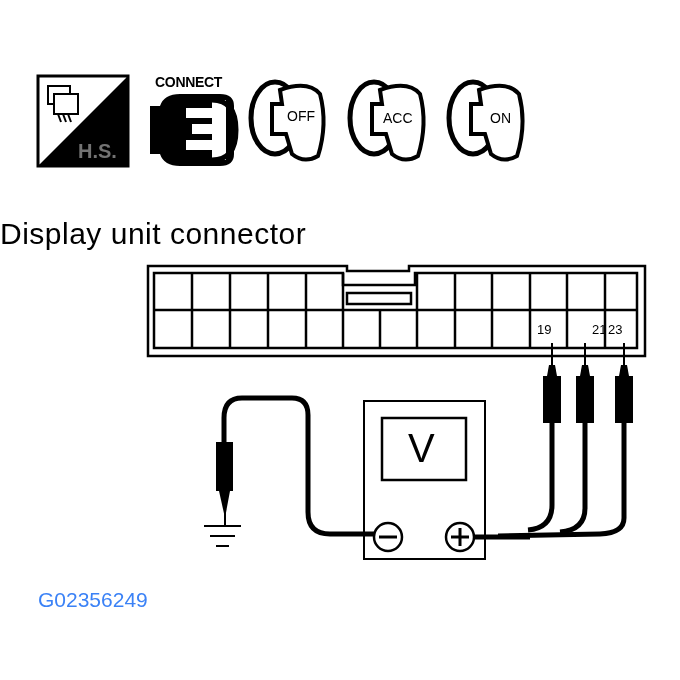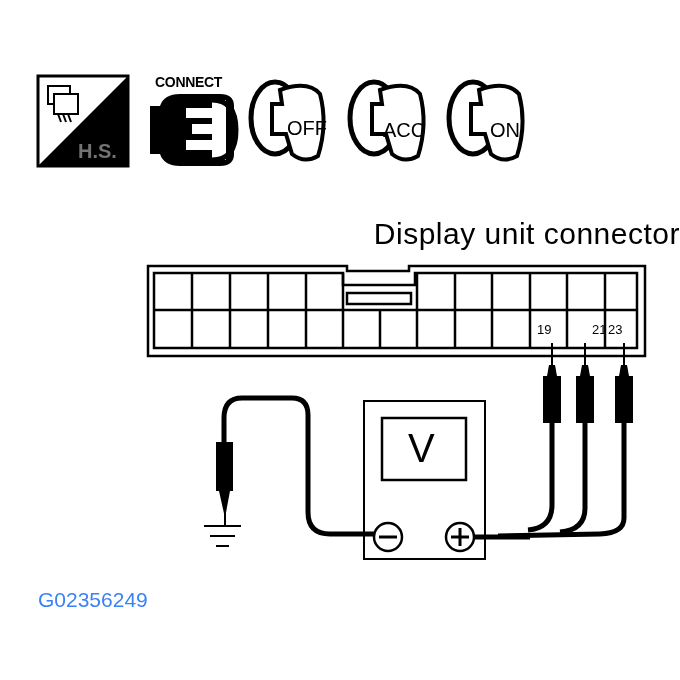--- a/index.html
+++ b/index.html
@@ -1,24 +1,24 @@
 <!DOCTYPE html>
 <html><head>
 <meta charset="utf-8">
 <style>
   html, body { margin:0; padding:0; background:#ffffff; }
   body { width:680px; height:680px; position:relative; overflow:hidden; font-family:"Liberation Sans", sans-serif; }
   .abs { position:absolute; }
   svg { position:absolute; left:0; top:0; }
-  .title { position:absolute; left:0; width:680px; top:217px; text-align:right; font-size:30px; color:#000; letter-spacing:0.5px; }
+  .title { position:absolute; left:0; width:680px; top:217px; text-align:left; font-size:30px; color:#000; letter-spacing:0.5px; }
   .code { position:absolute; left:38px; top:588px; font-size:21px; color:#3b82f6; }
   .connect-label { position:absolute; left:155px; top:74px; font-size:14px; font-weight:bold; color:#000; letter-spacing:-0.3px; }
   .pin { position:absolute; top:322px; font-size:13px; color:#000; }
   .hs { position:absolute; left:78px; top:140px; font-size:20px; font-weight:bold; color:#737373; }
-  .key-label { position:absolute; font-size:20px; color:#000;margin-top:9px; }
+  .key-label { position:absolute; font-size:14px; color:#000; }
 </style>
 </head>
 <body>
 
 <svg width="680" height="680" viewBox="0 0 680 680">
 
   <g>
     <rect x="38" y="76" width="90" height="90" fill="#fff" stroke="#000" stroke-width="3"></rect>
     <polygon points="128,76 128,166 38,166" fill="#000"></polygon>
     <rect x="48" y="86" width="22" height="18" fill="#fff" stroke="#000" stroke-width="2"></rect>

